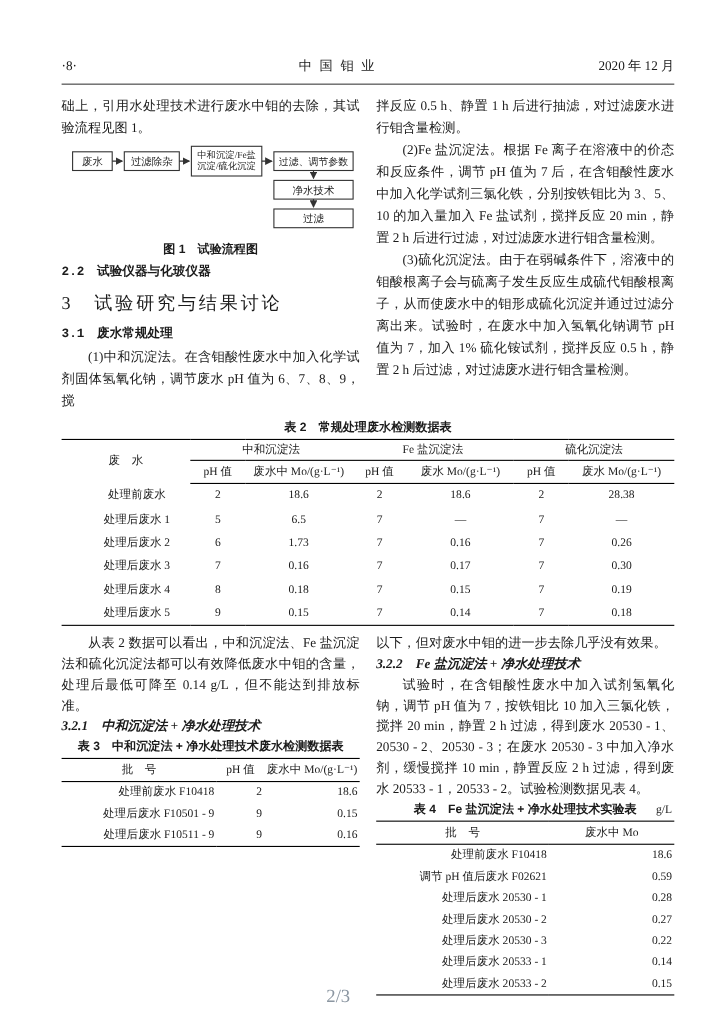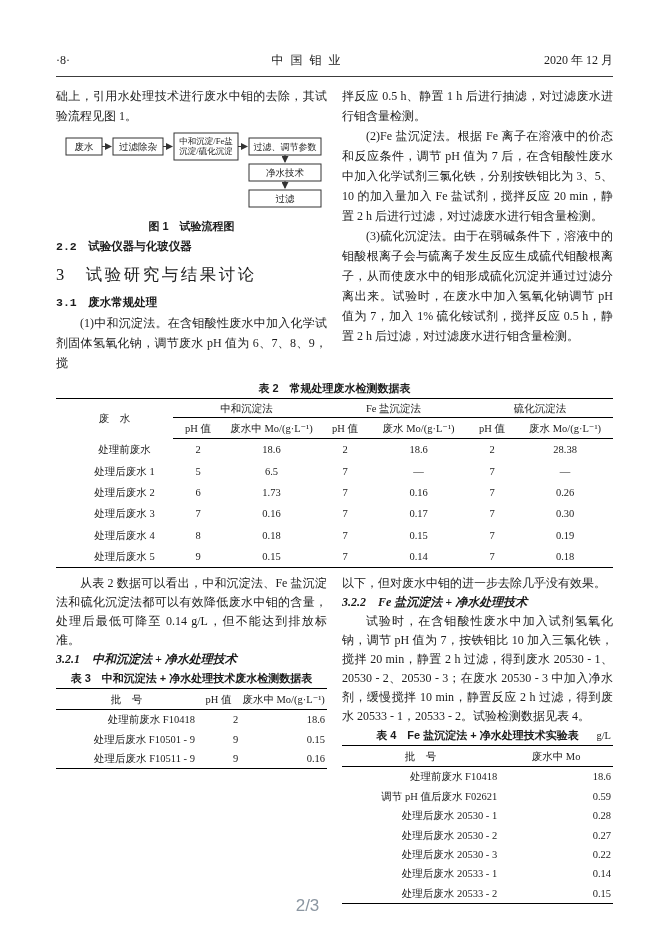--- a/index.html
+++ b/index.html
@@ -42,21 +42,21 @@
   .t2 td{padding:4.2px 2px;text-align:center;}
   .t2 td.first{padding-left:22px;}
   .t3 thead th,.t4 thead th{border-bottom:0.8px solid #000;}
   .t3 td,.t4 td{padding:3.2px 2px;text-align:right;}
   .t3 td.first,.t4 td.first{padding-left:8px;}
   .cap-row{position:relative;}
   .cap-unit{position:absolute;right:2px;top:0;font-family:"Liberation Serif",serif;
             font-weight:normal;font-size:10.5px;}
   
   .pagefoot{position:absolute;left:0;right:42px;bottom:10px;text-align:center;
-            font-family:Liberation Sans, sans-serif;
+            font-family:Liberation Serif, serif;
             font-size:17px;color:#8b96a1;}
 </style>
 </head>
 <body>
 
 <div class="page">
   <div class="content">
 
     <header class="pagehead">
       <span>·8·</span>

